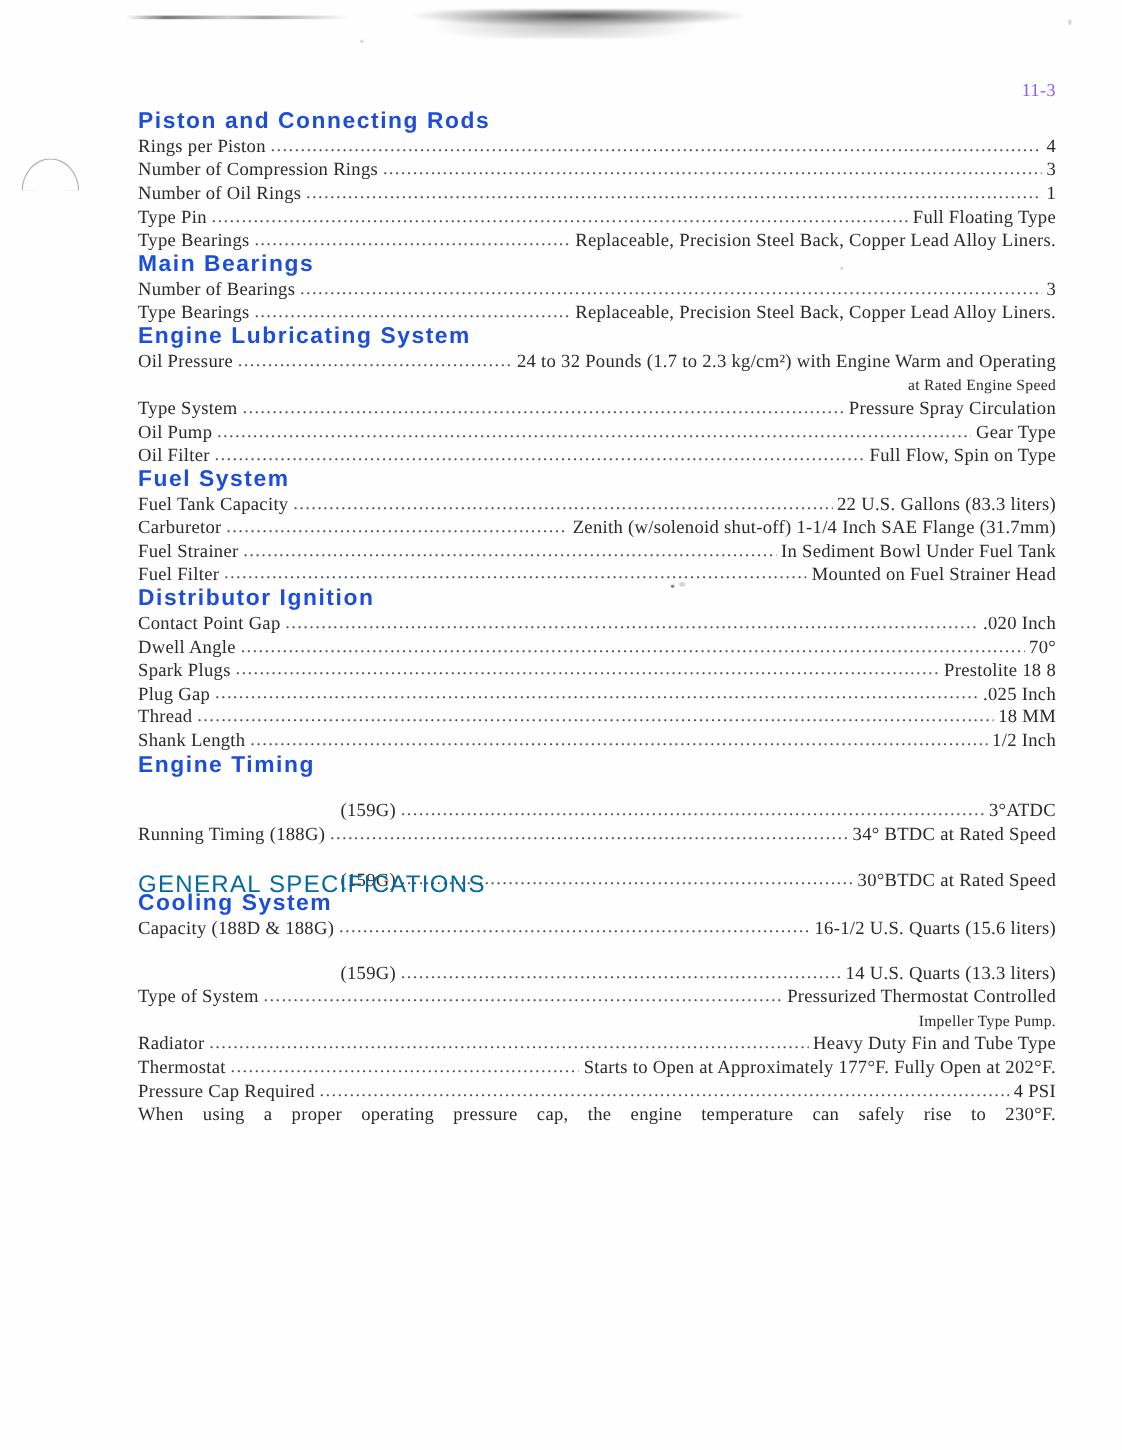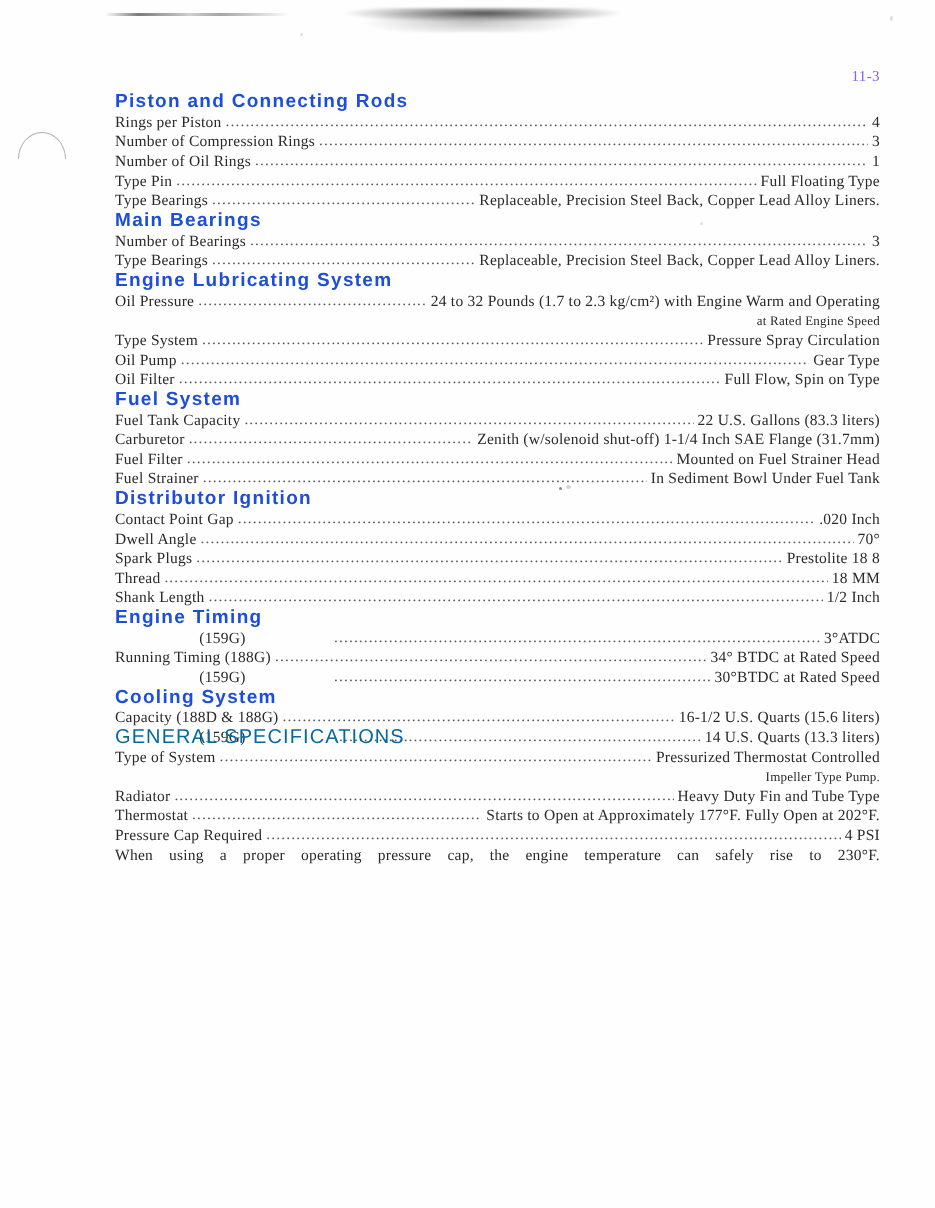--- a/index.html
+++ b/index.html
@@ -138,21 +138,22 @@
   .spec-note {
     font-size: 15.5px;
     line-height: 19.6px;
     letter-spacing: .25px;
     text-align: justify;
     text-align-last: justify;
   }
   
   .spec-row.sub .spec-label {
     display: inline-block;
-    text-align: center;
+    text-align: right;
+    margin-top: 18px;
   }
 
   
   .content { text-rendering: geometricPrecision; }
 </style>
 </head>
 <body>
 
 <div class="page">
 
@@ -239,46 +240,51 @@
           <span class="spec-label">Fuel Tank Capacity</span>
           <span class="spec-leader"></span>
           <span class="spec-value">22 U.S. Gallons (83.3 liters)</span>
         </div>
         <div class="spec-row">
           <span class="spec-label">Carburetor</span>
           <span class="spec-leader"></span>
           <span class="spec-value">Zenith (w/solenoid shut-off) 1-1/4 Inch SAE Flange (31.7mm)</span>
         </div>
         <div class="spec-row">
+          <span class="spec-label">Fuel Strainer</span>
+          <span class="spec-leader"></span>
+          <span class="spec-value">In Sediment Bowl Under Fuel Tank</span>
+        </div>
+        <div class="spec-row">
           <span class="spec-label">Fuel Filter</span>
           <span class="spec-leader"></span>
           <span class="spec-value">Mounted on Fuel Strainer Head</span>
         </div>
-        <div class="spec-row">
-          <span class="spec-label">Fuel Strainer</span>
-          <span class="spec-leader"></span>
-          <span class="spec-value">In Sediment Bowl Under Fuel Tank</span>
-        </div>
       </div>
       <div class="section-heading gap-before-heading">Distributor Ignition</div>
       <div class="spec-list gap-after-heading">
         <div class="spec-row">
           <span class="spec-label">Contact Point Gap</span>
           <span class="spec-leader"></span>
           <span class="spec-value">.020 Inch</span>
         </div>
         <div class="spec-row">
           <span class="spec-label">Dwell Angle</span>
           <span class="spec-leader"></span>
           <span class="spec-value">70°</span>
         </div>
         <div class="spec-row">
           <span class="spec-label">Spark Plugs</span>
           <span class="spec-leader"></span>
           <span class="spec-value">Prestolite 18 8</span>
+        </div>
+        <div class="spec-row">
+          <span class="spec-label">Plug Gap</span>
+          <span class="spec-leader"></span>
+          <span class="spec-value">.025 Inch</span>
         </div>
         <div class="spec-row">
           <span class="spec-label">Thread</span>
           <span class="spec-leader"></span>
           <span class="spec-value">18 MM</span>
         </div>
         <div class="spec-row">
           <span class="spec-label">Shank Length</span>
           <span class="spec-leader"></span>
           <span class="spec-value">1/2 Inch</span>

